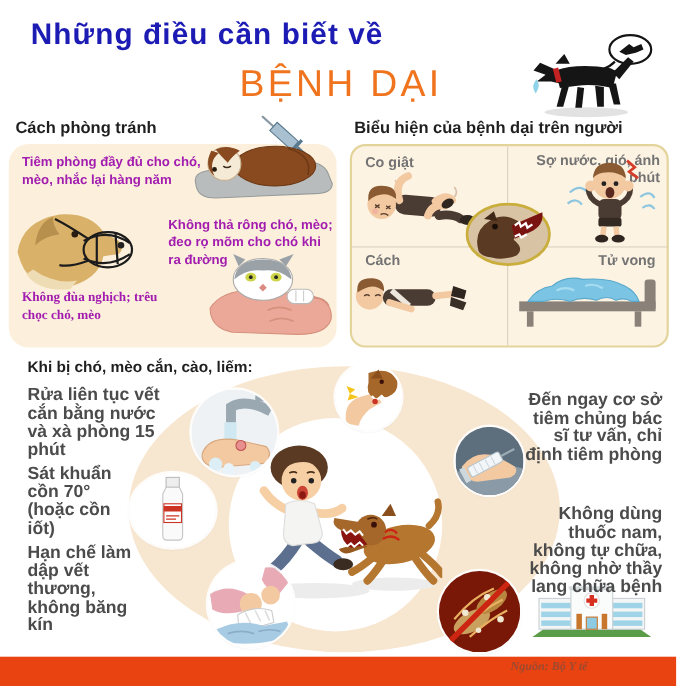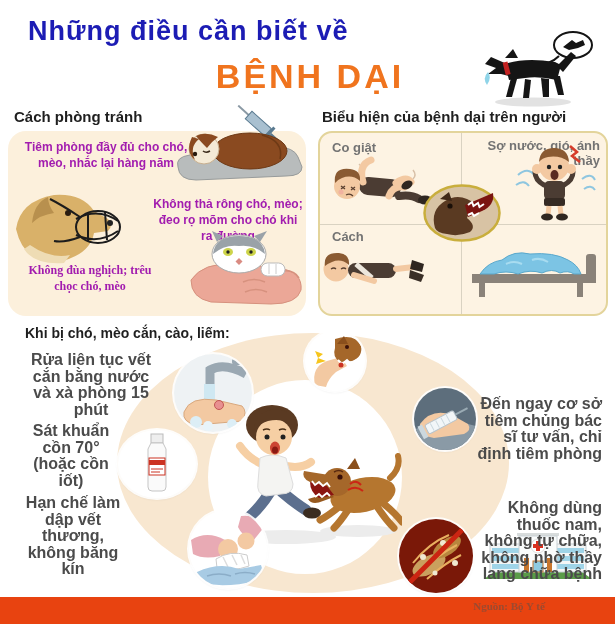--- a/index.html
+++ b/index.html
@@ -1,35 +1,35 @@
 <!DOCTYPE html>
 <html><head>
 <meta charset="utf-8">
 <style>
   html,body{margin:0;padding:0;background:#fff;}
   #page{position:relative;width:615px;height:624px;background:#fff;overflow:hidden;
         font-family:"Liberation Sans",sans-serif;}
-  .abs{position:absolute;text-align:center;}
+  .abs{position:absolute;}
   .title1{left:28px;top:16px;font-size:27px;font-weight:bold;color:#1c1cb4;letter-spacing:1px;}
-  .title2{left:100px;top:57px;width:420px;text-align:center;font-size:34px;font-weight:bold;
+  .title2{left:100px;top:57px;width:420px;text-align:center;font-size:34px;font-weight:normal;
           color:#f0741e;letter-spacing:3px;}
   .sec-head{font-size:15px;font-weight:bold;color:#1f1f1f;}
   .panel{background:#fcf0dc;border-radius:18px;}
   .panel-bordered{background:#fdf3e3;border:2px solid #e3d49b;border-radius:14px;box-sizing:border-box;}
   .tip{font-size:12px;font-weight:bold;color:#a21caf;line-height:16px;}
   .quad-label{font-size:13px;font-weight:bold;color:#737373;}
   .step{font-size:16px;font-weight:bold;color:#4b4b4b;line-height:16.5px;}
-  .step-r{text-align:right;margin-top:40px;}
+  .step-r{text-align:right;}
   .divider{background:#d9d2c2;}
   .ring{left:117px;top:333px;width:392px;height:260px;border-radius:50%;background:#f8e7d0;}
   .inner-circle{left:208px;top:380px;width:194px;height:194px;border-radius:50%;background:#fff;}
   .mini{border-radius:50%;background:#fff;overflow:hidden;box-shadow:0 0 0 2px rgba(255,255,255,.9),0 1px 3px rgba(0,0,0,.15);}
   .footer-bar{left:0;top:597px;width:615px;height:27px;background:#e84310;}
-  .footer-src{left:424px;top:600px;width:170px;text-align:center;font-family:"Liberation Serif",serif;
-              font-size:11px;color:#9c4a30;font-weight:bold;}
+  .footer-src{left:414px;top:600px;width:170px;text-align:center;font-family:"Liberation Serif",serif;
+              font-style:italic;font-size:11px;color:#9c4a30;font-weight:bold;}
   svg{display:block;}
 </style>
 </head>
 <body>
 
 <div id="page">
 
   <div class="abs title1">Những điều cần biết về</div>
   <div class="abs title2">BỆNH DẠI</div>
 
@@ -115,22 +115,23 @@
       <path d="M86,36 v10 M93,36 v10" stroke="#ccc" fill="none"></path>
     </svg>
   </div>
 
   <div class="abs sec-head" style="left:322px;top:108px;">Biểu hiện của bệnh dại trên người</div>
   <div class="abs panel-bordered" style="left:318px;top:131px;width:290px;height:185px;"></div>
   <div class="abs divider" style="left:461px;top:133px;width:1px;height:181px;"></div>
   <div class="abs divider" style="left:320px;top:224px;width:286px;height:1px;"></div>
 
   <div class="abs quad-label" style="left:332px;top:140px;">Co giật</div>
-  <div class="abs quad-label" style="left:458px;top:138px;width:142px;text-align:right;">Sợ nước, gió, ánh thầy</div>
+  <div class="abs quad-label" style="left:458px;top:138px;width:142px;text-align:right;">Sợ nước, gió, ánh phút</div>
   <div class="abs quad-label" style="left:332px;top:229px;">Cách</div>
+  <div class="abs quad-label" style="left:480px;top:229px;width:116px;text-align:right;">Tử vong</div>
 
   <div class="abs" style="left:329px;top:152px;">
     <svg width="104" height="68" viewBox="0 0 104 68">
       <path d="M30,12 q5,4 0,9 M84,18 q4,5 0,9" stroke="#d8c0a8" stroke-width="1.5" fill="none"></path>
       <rect x="30" y="26" width="42" height="18" rx="9" fill="#4b3c33" transform="rotate(5 50 35)"></rect>
       <path d="M34,30 Q29,13 42,8" stroke="#f3c9a2" stroke-width="7" fill="none" stroke-linecap="round"></path>
       <path d="M67,31 Q77,24 82,30" stroke="#f3c9a2" stroke-width="7" fill="none" stroke-linecap="round"></path>
       <path d="M60,44 Q64,33 75,35" stroke="#f3c9a2" stroke-width="7" fill="none" stroke-linecap="round"></path>
       <path d="M70,44 Q82,42 90,47" stroke="#4b3c33" stroke-width="8" fill="none" stroke-linecap="round"></path>
       <ellipse cx="96" cy="48" rx="7" ry="4.5" fill="#2f2620"></ellipse>

